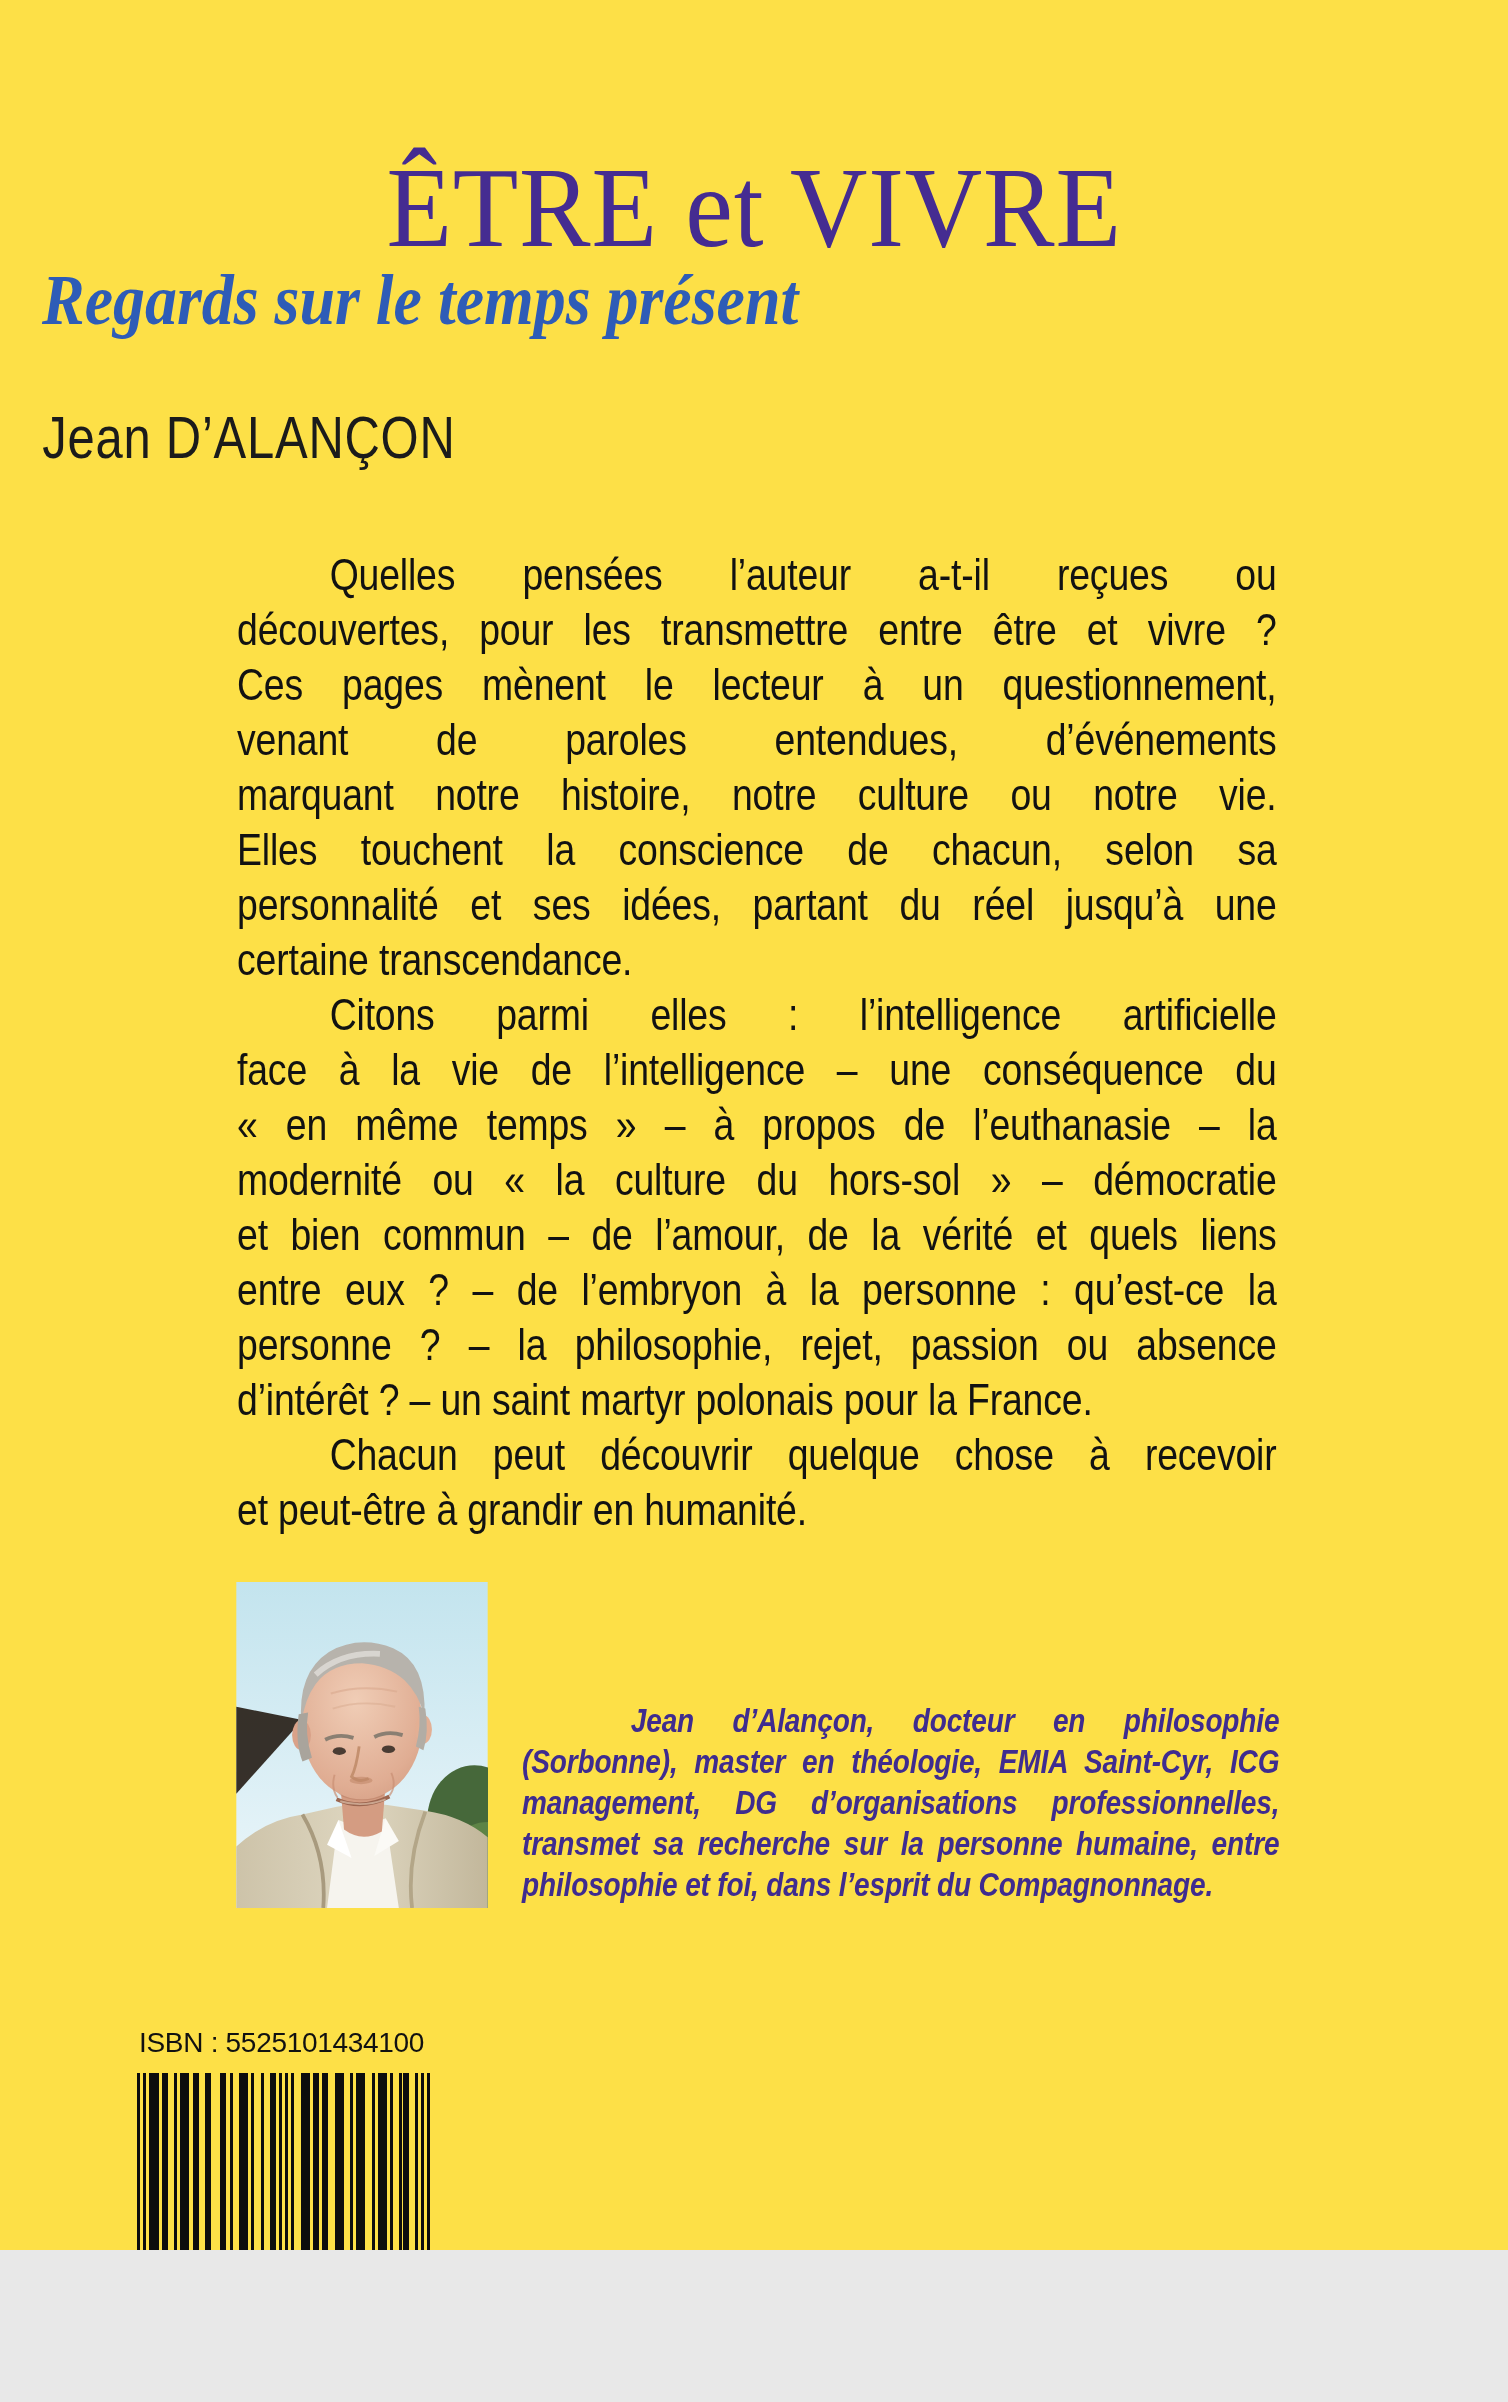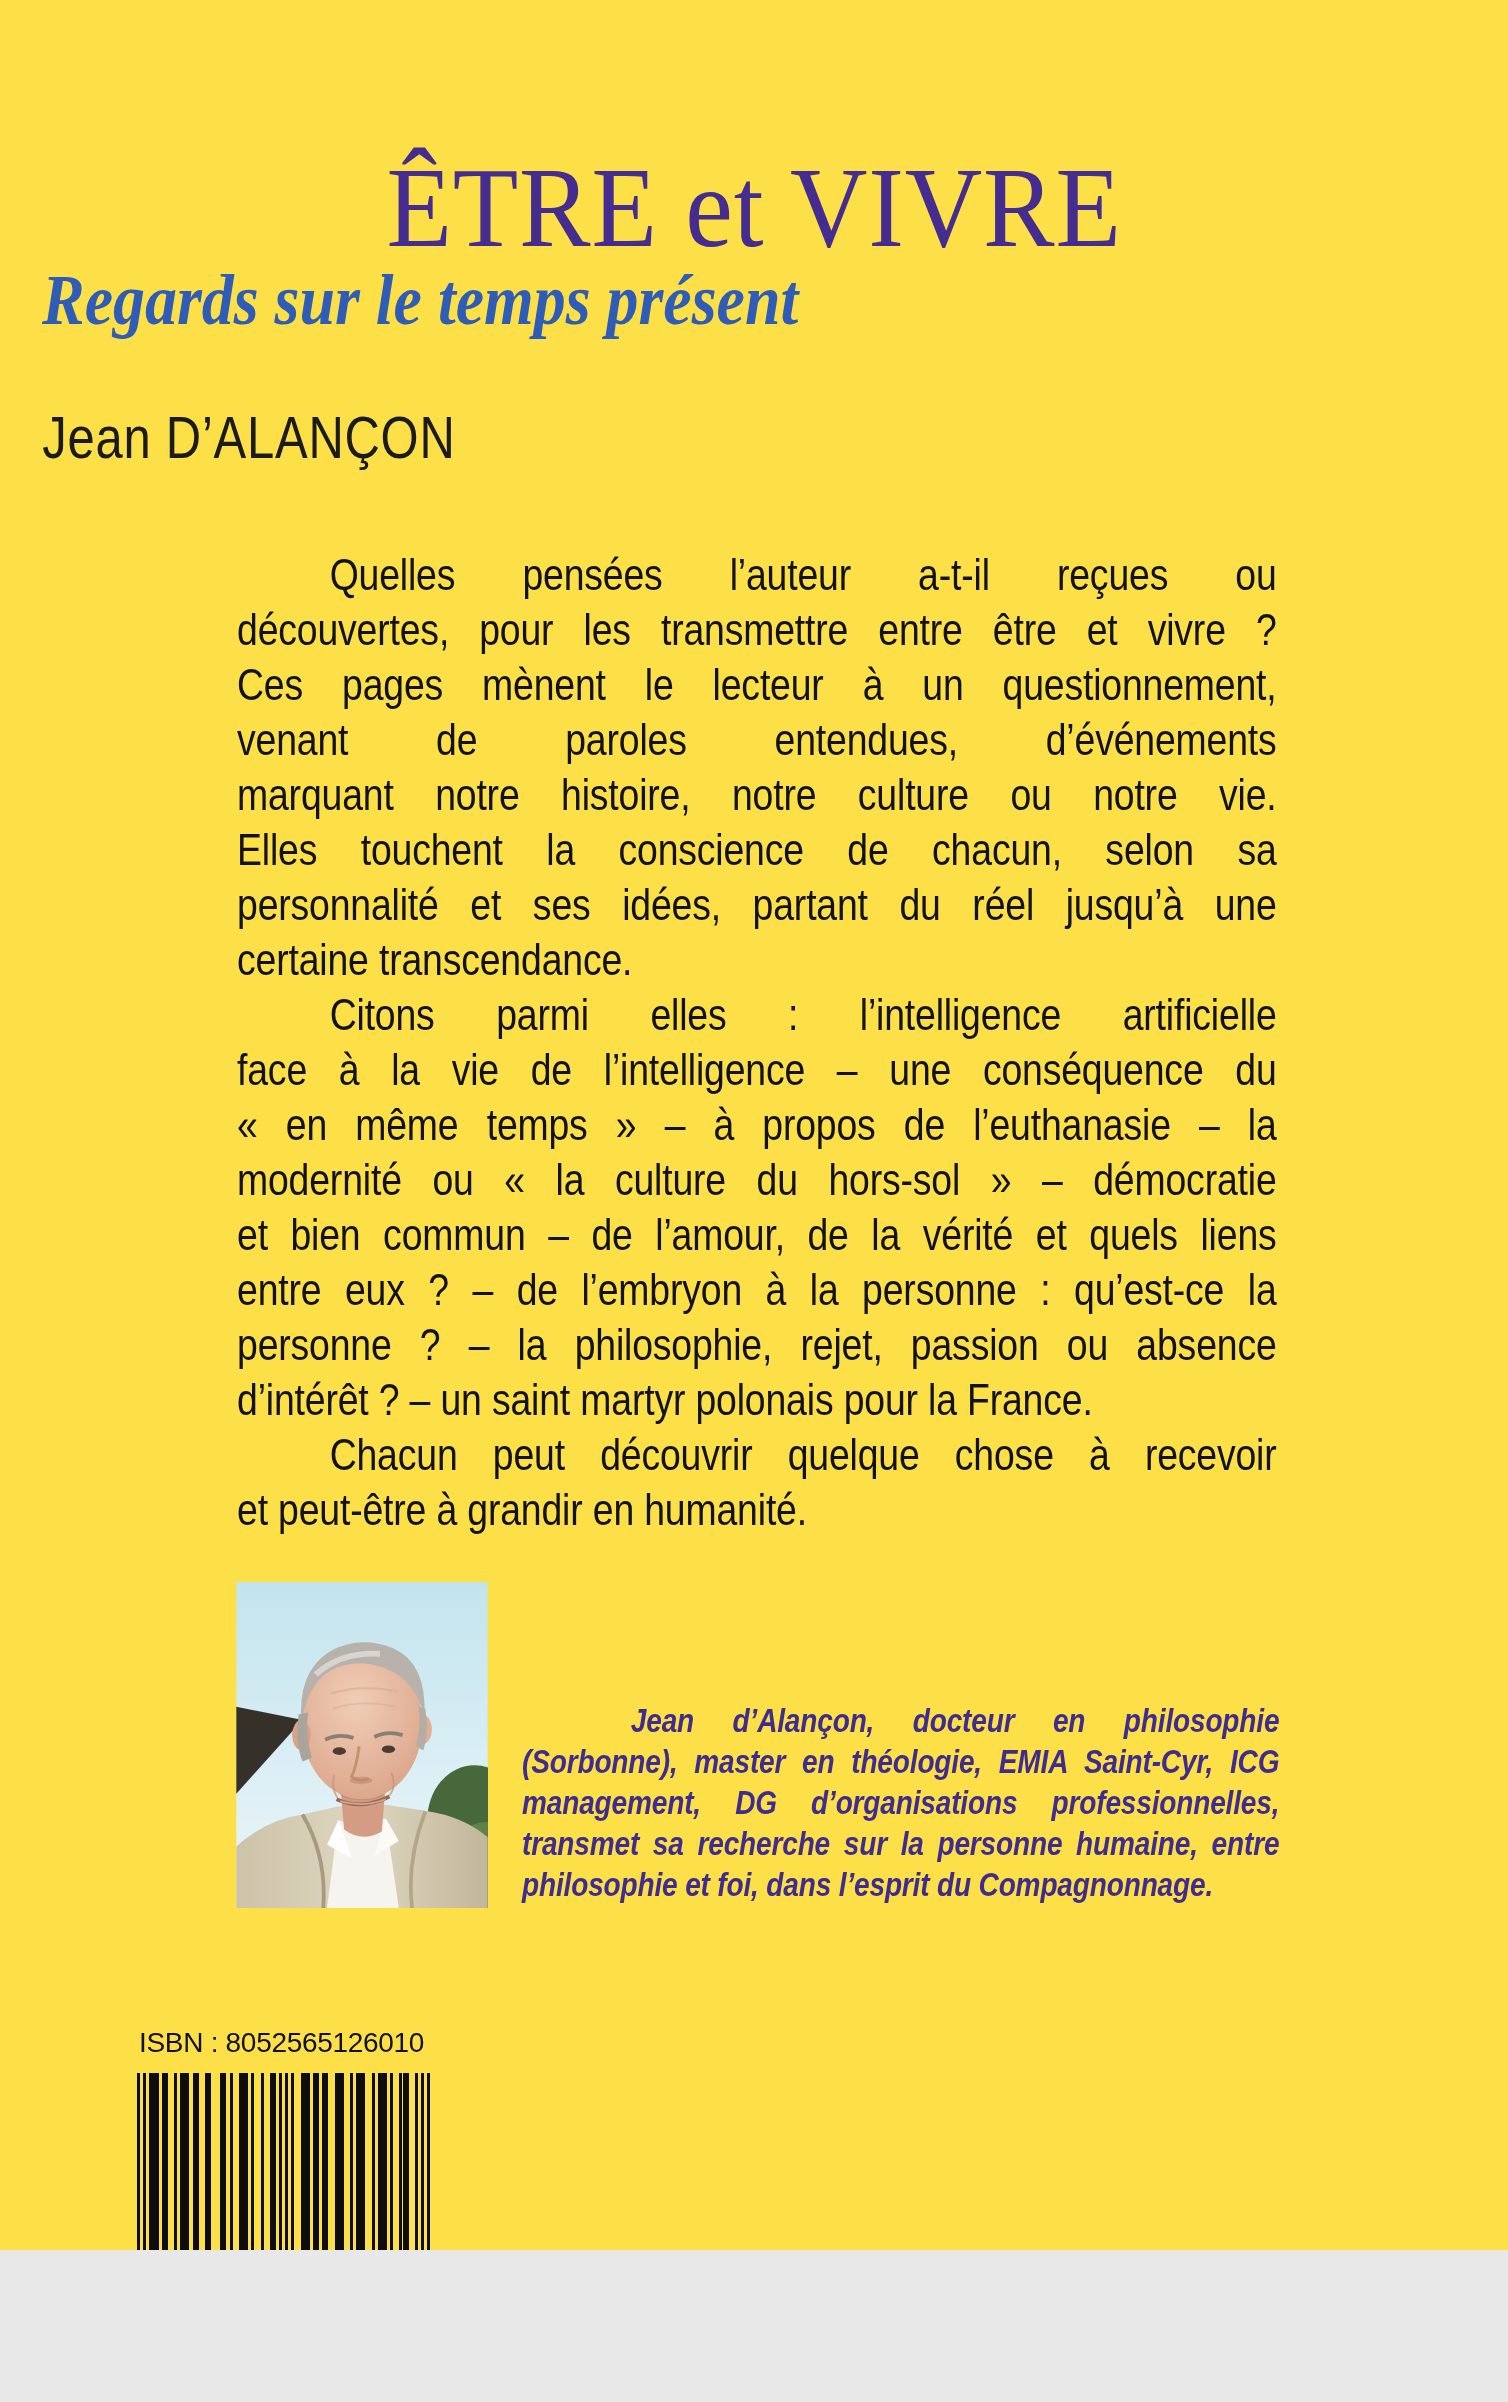--- a/index.html
+++ b/index.html
@@ -161,21 +161,21 @@
   </svg>
 
   <div class="bio" style="color: rgb(63, 44, 143);">
       <div class="bline first">Jean d’Alançon, docteur en philosophie</div>
       <div class="bline">(Sorbonne), master en théologie, EMIA Saint-Cyr, ICG</div>
       <div class="bline">management, DG d’organisations professionnelles,</div>
       <div class="bline">transmet sa recherche sur la personne humaine, entre</div>
       <div class="bline last">philosophie et foi, dans l’esprit du Compagnonnage.</div>
     </div>
 
-  <div class="isbn-label">ISBN : 8052565126010</div>
+  <div class="isbn-label">ISBN : 5525101434100</div>
 
   <div class="barcode">
       <div class="bar guard" style="left: 0px; width: 3.3px;"></div>
       <div class="bar guard" style="left: 6.2px; width: 3.3px;"></div>
       <div class="bar" style="left: 12.4px; width: 3.3px;"></div>
       <div class="bar" style="left: 15.4px; width: 3.3px;"></div>
       <div class="bar" style="left: 18.5px; width: 3.3px;"></div>
       <div class="bar" style="left: 25px; width: 3.3px;"></div>
       <div class="bar" style="left: 28px; width: 3.3px;"></div>
       <div class="bar" style="left: 37px; width: 3.3px;"></div>

